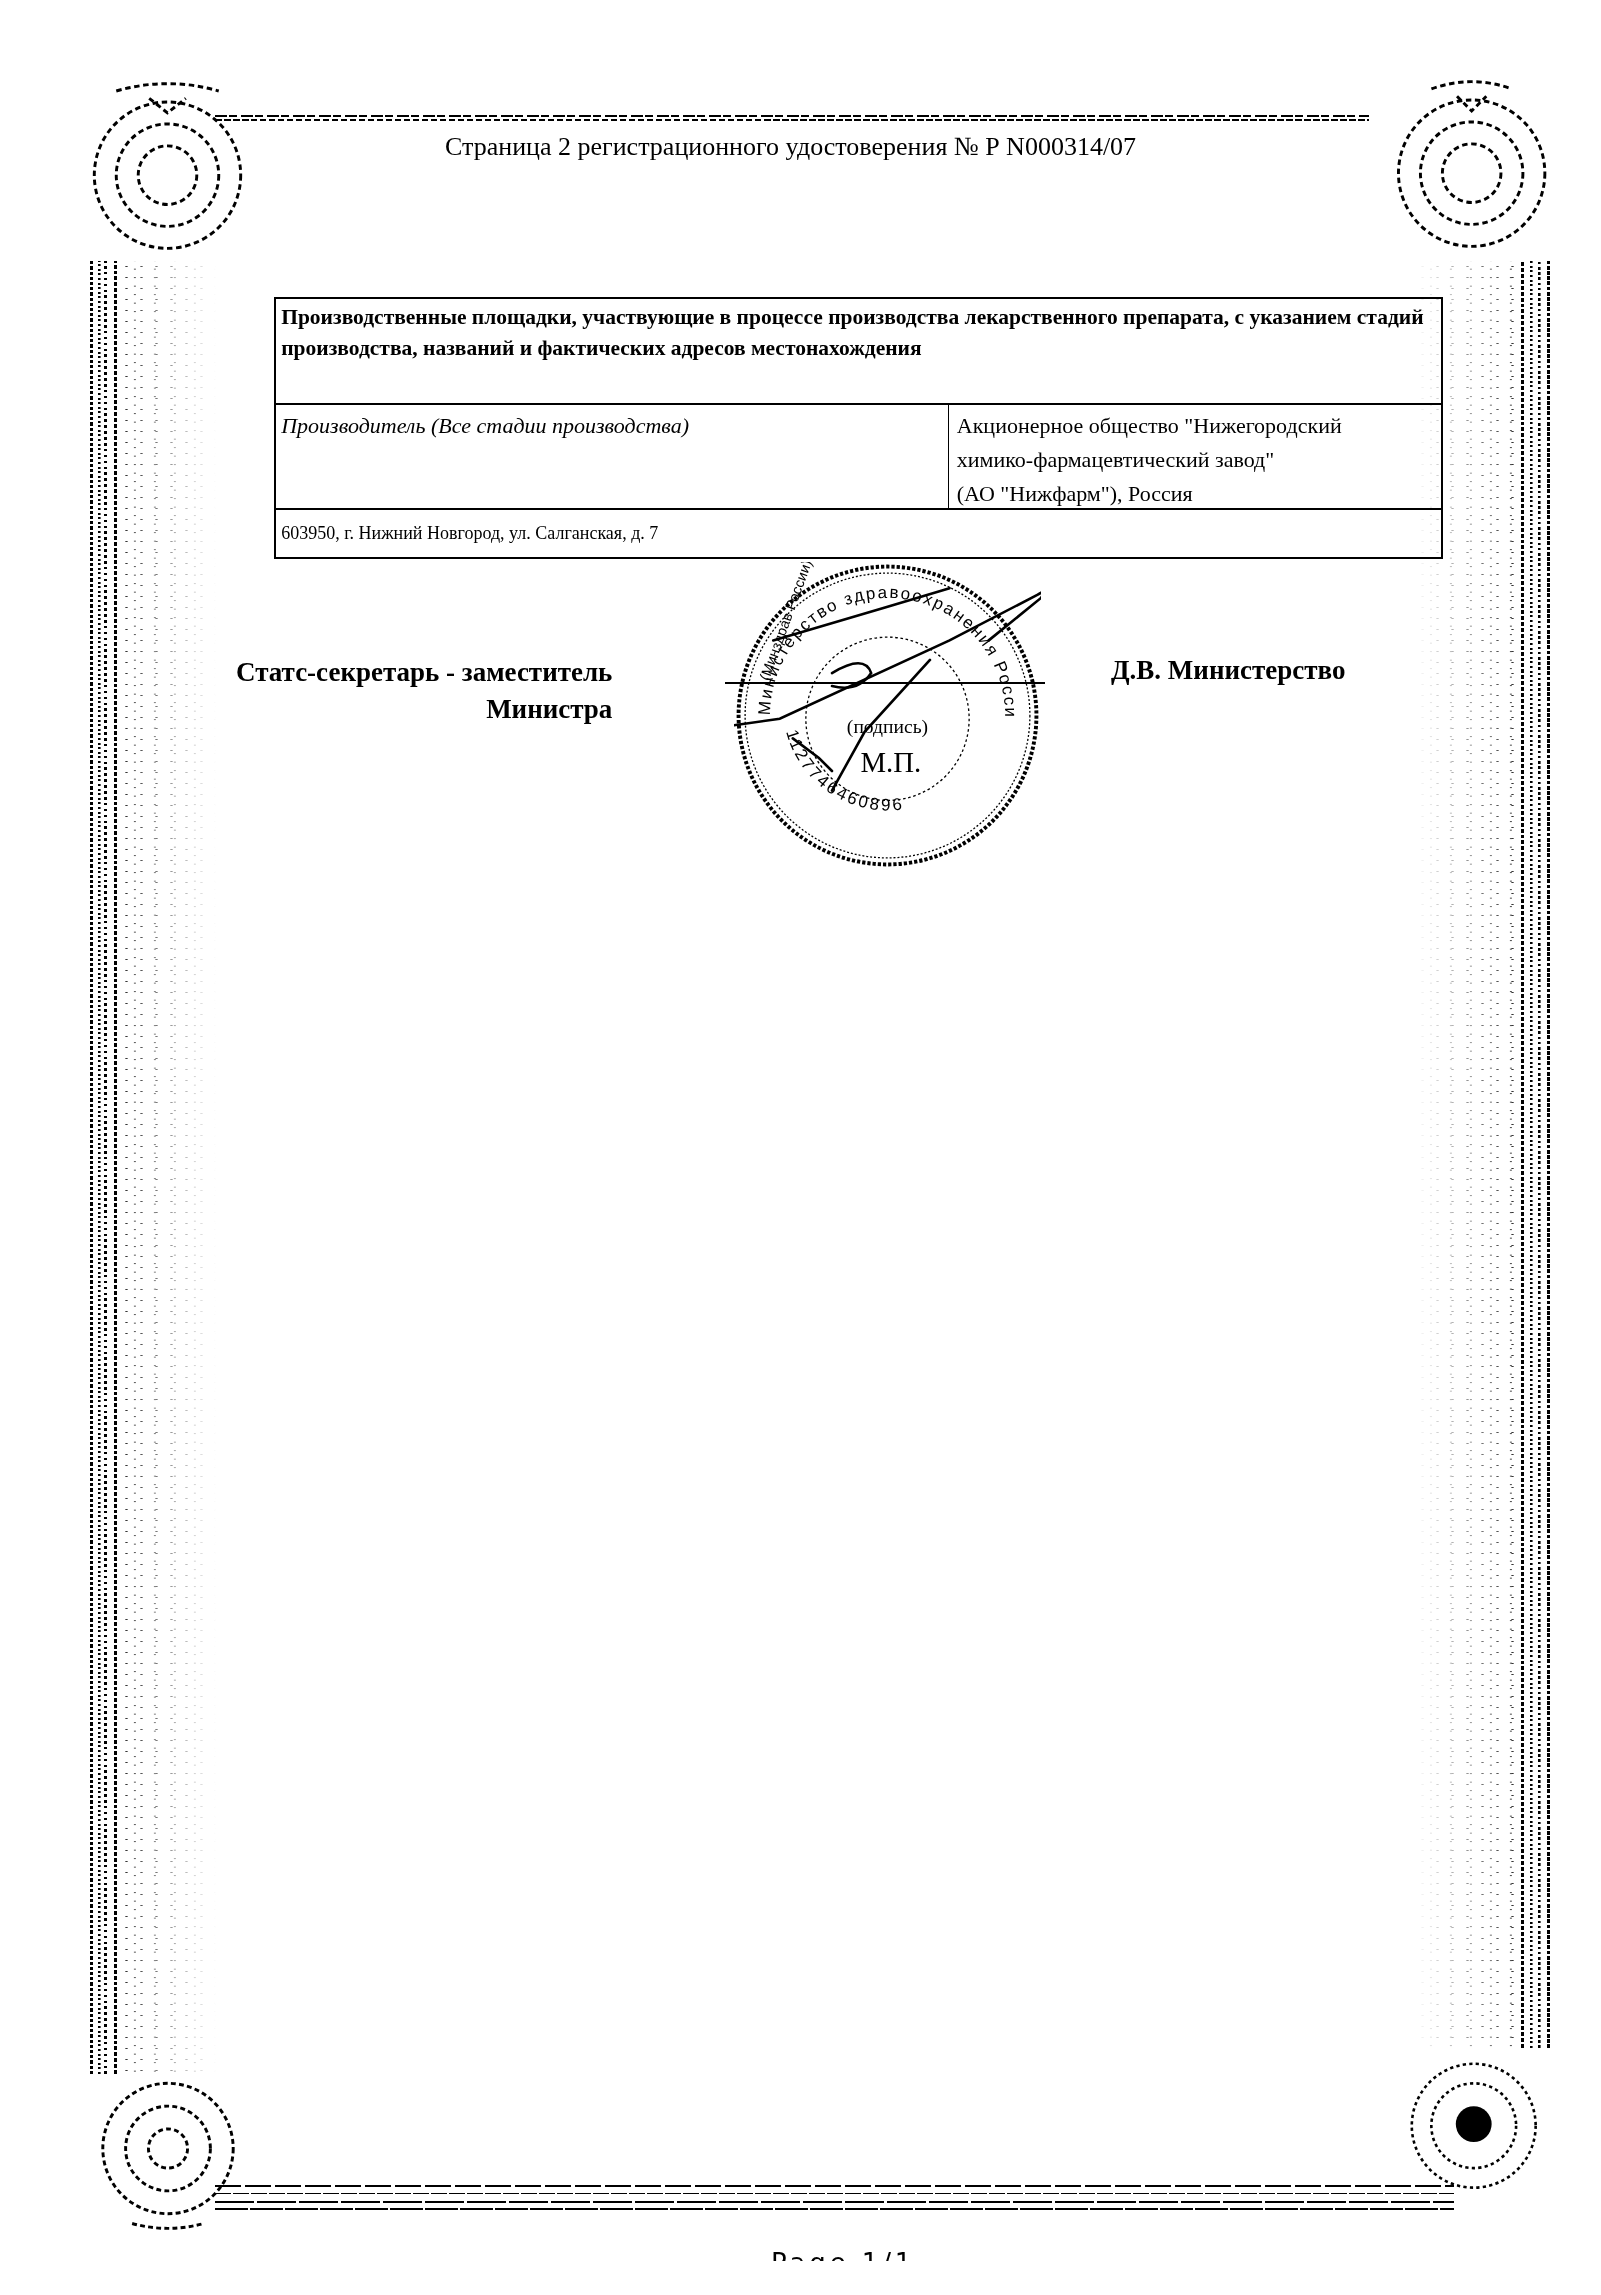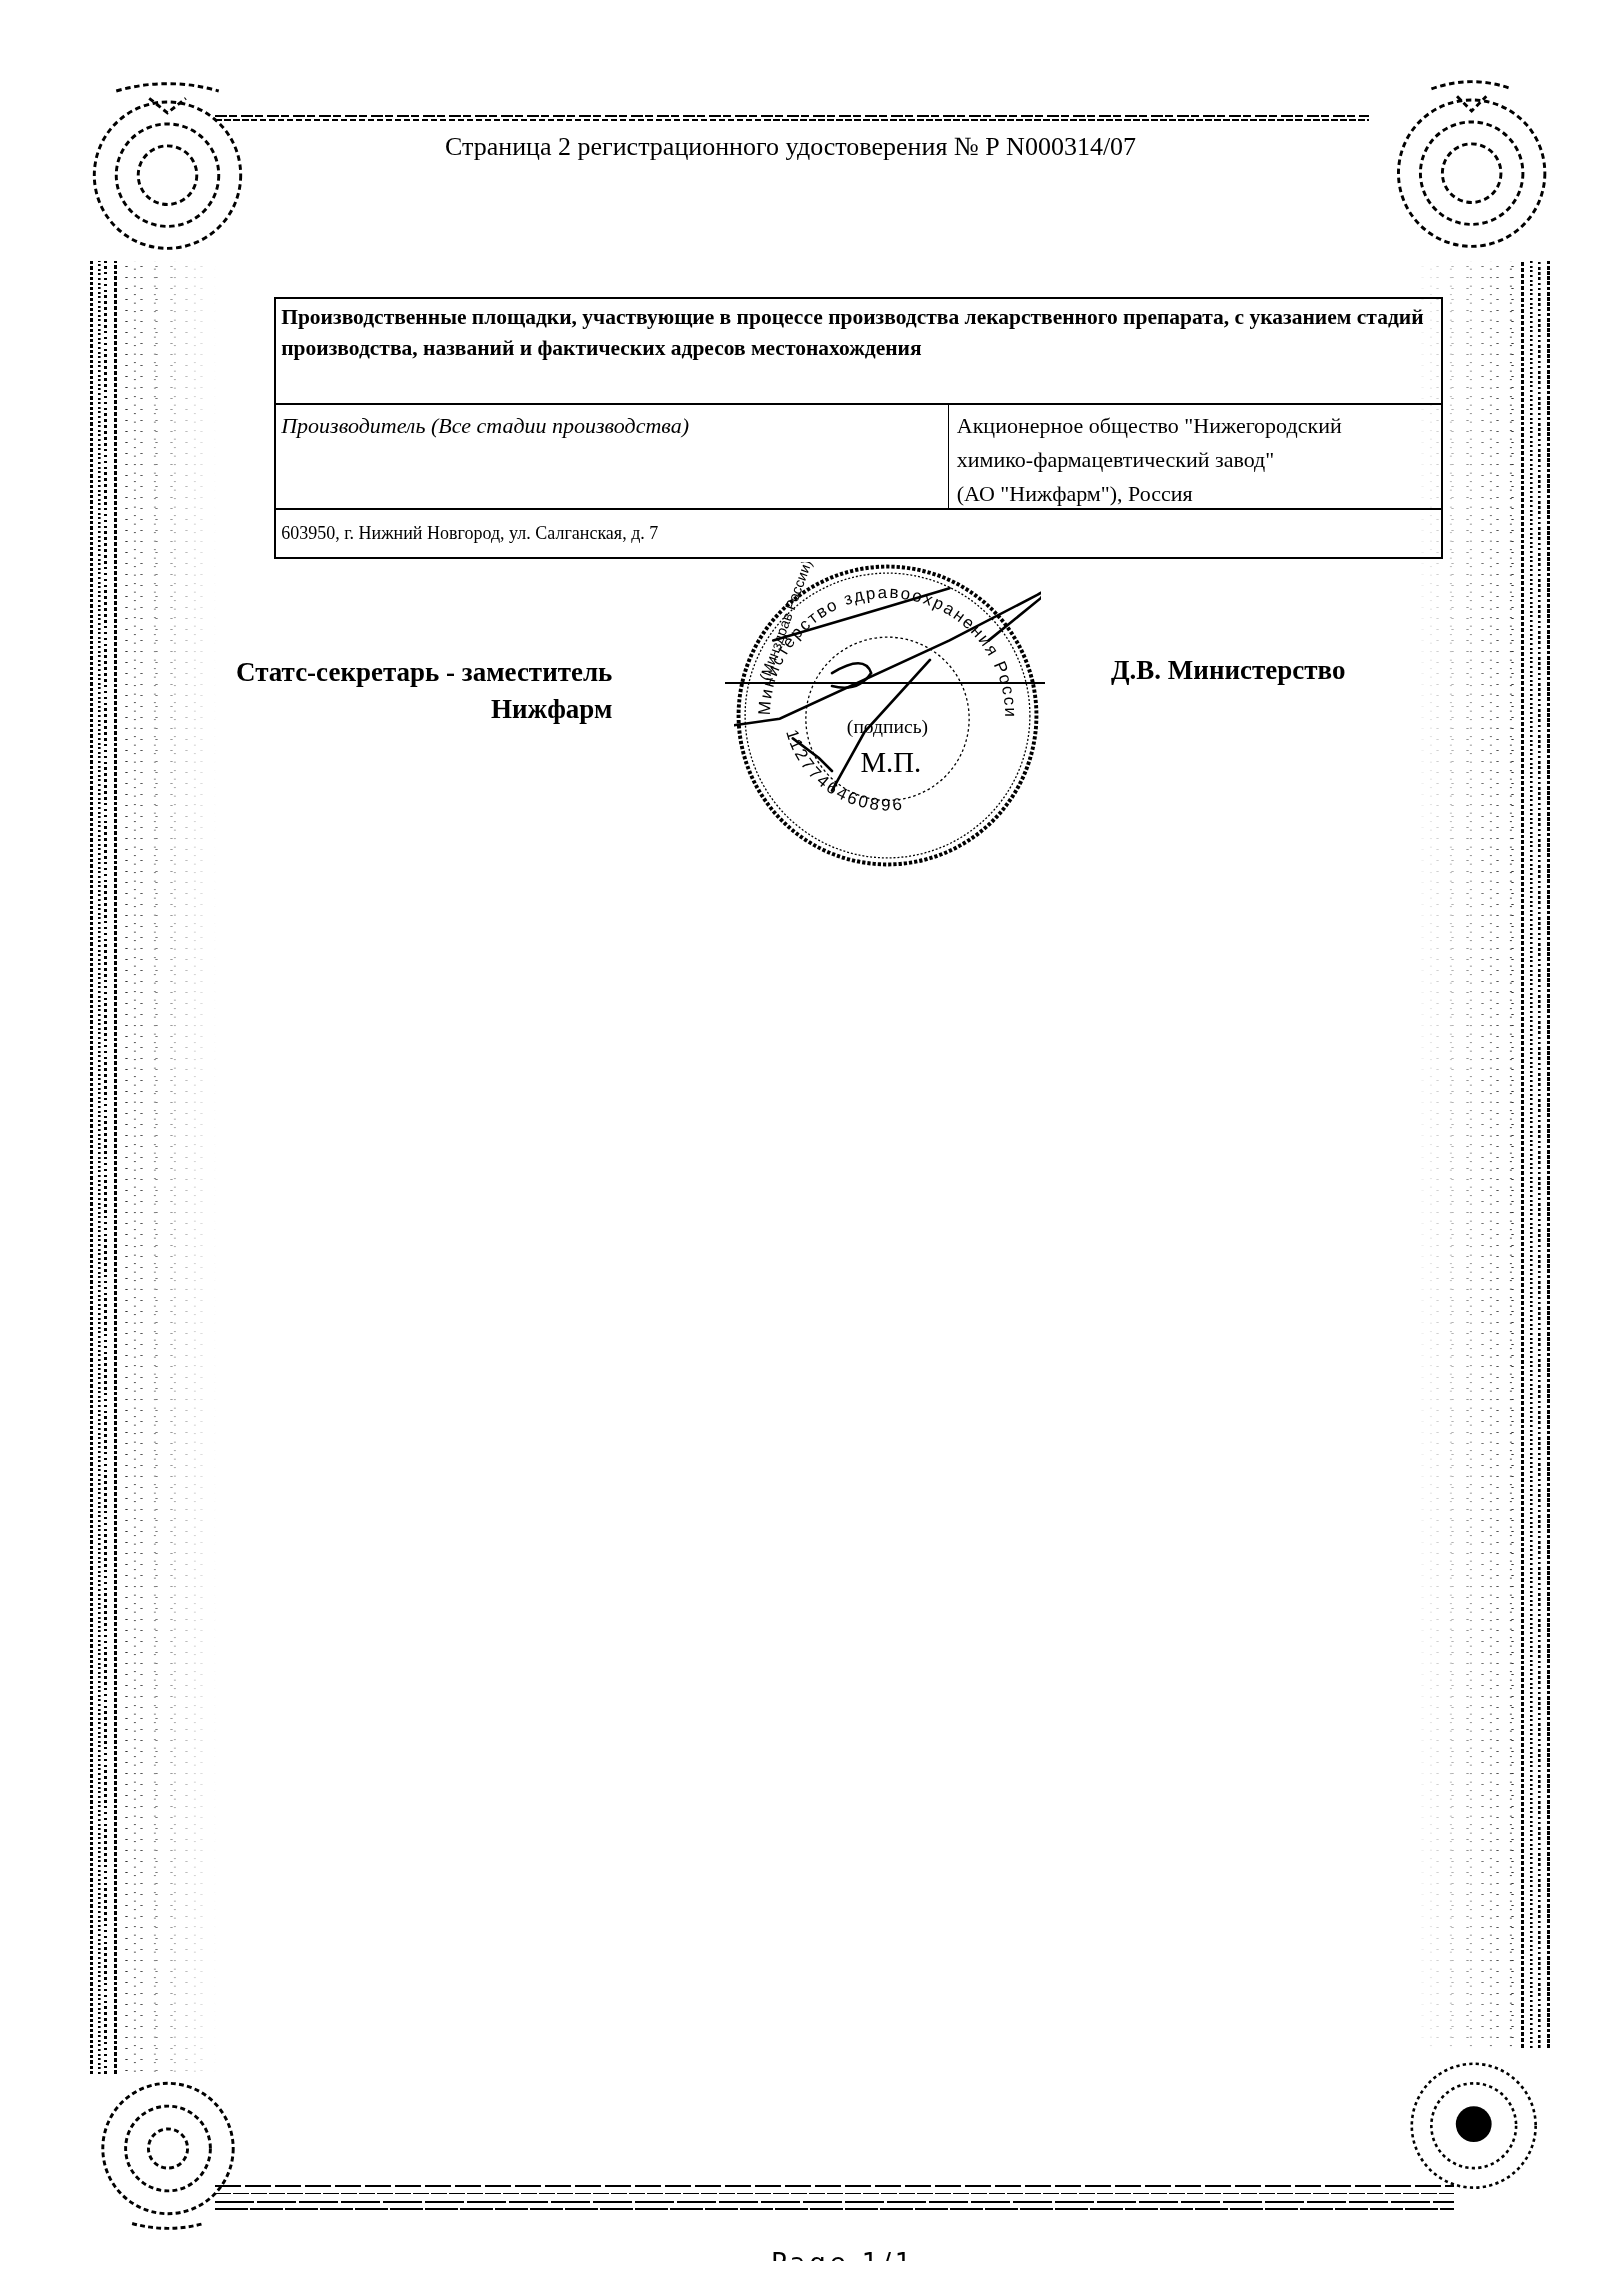--- a/index.html
+++ b/index.html
@@ -141,21 +141,21 @@
       <div>(АО "Нижфарм"), Россия</div>
     </div>
   </div>
   <div class="row row-addr">
     <div class="cell cell-addr">603950, г. Нижний Новгород, ул. Салганская, д. 7</div>
   </div>
 </div>
 
 <div class="signatory-title">
   <div>Статс-секретарь - заместитель</div>
-  <div>Нижфарм</div>
+  <div>Министра</div>
 </div>
 
 <div class="stamp">
   <svg viewBox="0 0 470 470">
     <defs>
       <path id="arcTop" d="M 55 235 A 180 180 0 0 1 415 235"></path>
       <path id="arcBot" d="M 80 260 A 160 160 0 0 0 390 260"></path>
     </defs>
     <circle cx="235" cy="235" r="228" fill="none" stroke="#000" stroke-width="6" stroke-dasharray="5 3"></circle>
     <circle cx="235" cy="235" r="218" fill="none" stroke="#000" stroke-width="2" stroke-dasharray="3 3"></circle>

